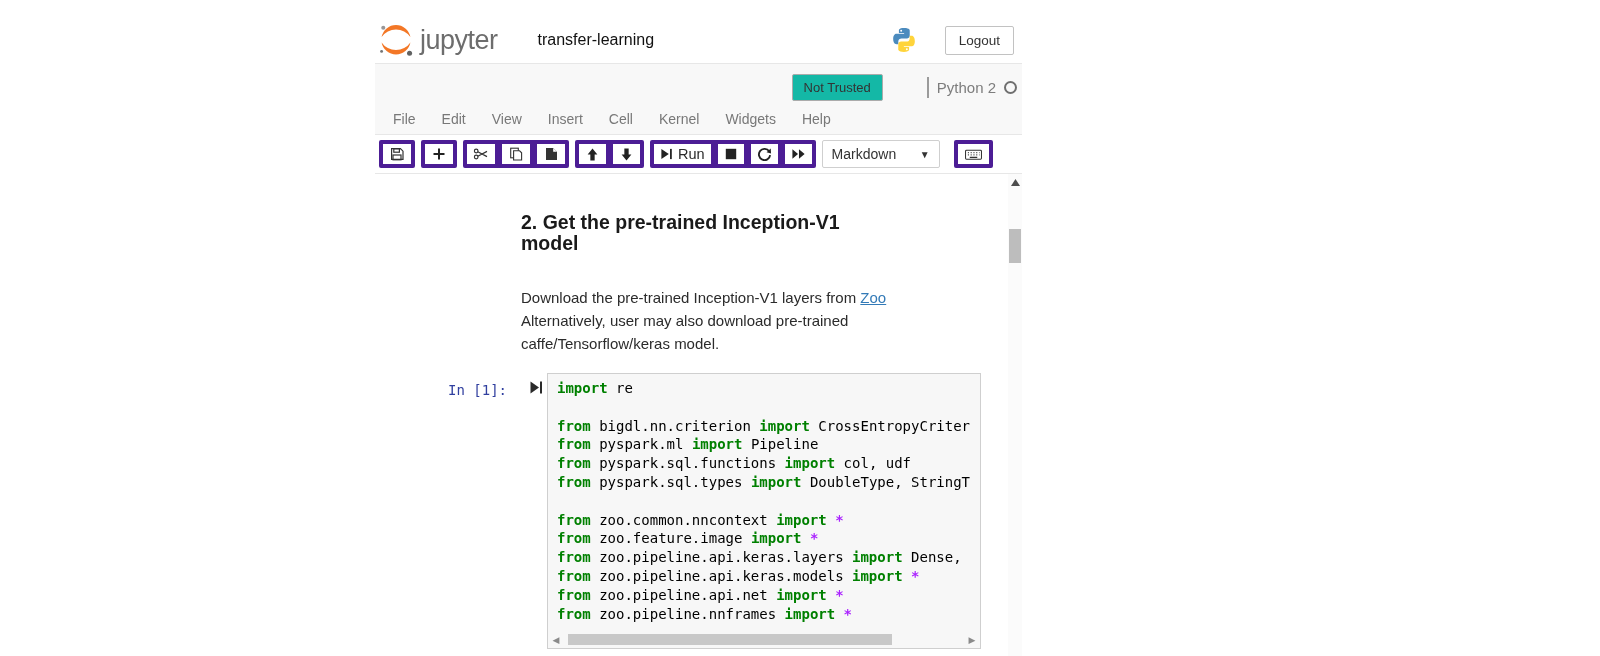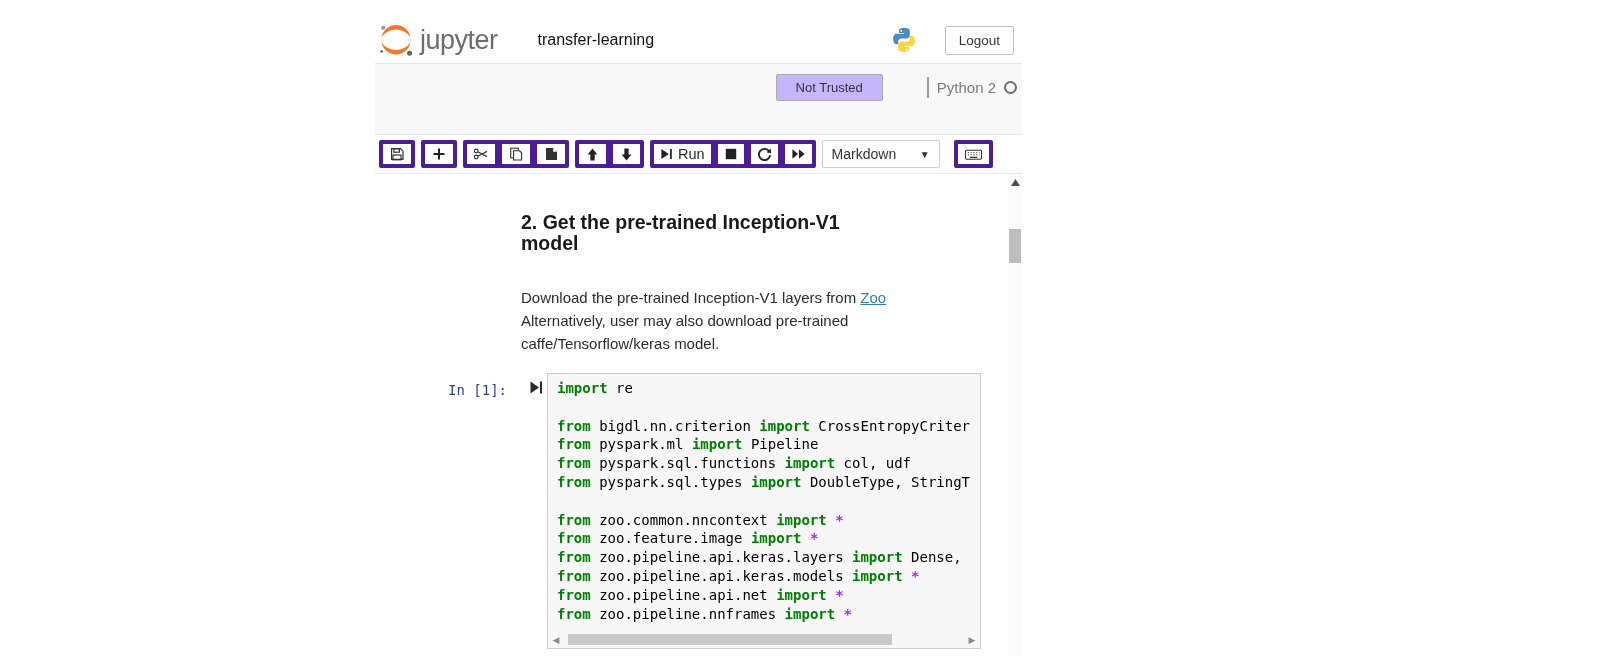--- a/index.html
+++ b/index.html
@@ -13,22 +13,22 @@
   .logo-word { font-size:27px; color:#6d6d6d; letter-spacing:-0.5px; margin-left:6px; font-weight:400; }
   .nb-title { margin-left:40px; font-size:16px; color:#111; }
   .header-spacer { flex:1; }
   .py-logo { margin-right:28px; display:flex; }
   .logout-btn { margin-right:8px; font-size:13.5px; color:#333; background:#fff;
     border:1px solid #c2c2c2; border-radius:2px; padding:6px 13px; cursor:pointer; }
 
   
   .menubar-wrap { background:#f8f8f8; border-top:1px solid #e7e7e7; border-bottom:1px solid #e7e7e7; height:72px; }
   .trust-row { display:flex; justify-content:flex-end; align-items:center; height:38px; padding-top:8px; }
-  .trust-btn { font-size:13px; color:#333; background:#c4b5fd; border:1px solid #ababab;
-    border-radius:2px; padding:5px 19px; margin-right:44px; cursor:pointer; }
+  .trust-btn { font-size:13px; color:#333; background:#14b8a6; border:1px solid #ababab;
+    border-radius:2px; padding:5px 11px; margin-right:44px; cursor:pointer; }
   .kernel-divider { width:2px; height:21px; background:#9b9b9b; margin-right:8px; }
   .kernel-name { font-size:15px; color:#7d7d7d; margin-right:8px; }
   .kernel-circle { width:13px; height:13px; border:2px solid #6f6f6f; border-radius:50%; margin-right:5px; }
   .menu-row { display:flex; align-items:center; height:33px; padding-left:5px; }
   .menu-item { font-size:14px; color:#787878; padding:6px 13px; cursor:pointer; }
 
   
   .toolbar { display:flex; align-items:center; height:39px; padding:0 0 0 4px; background:#fff;
              border-bottom:1px solid #e7e7e7; }
   .btn-group { display:flex; margin-right:6px; }
@@ -106,20 +106,30 @@
     <button class="logout-btn">Logout</button>
   </div>
 
   <div class="menubar-wrap">
     <div class="trust-row">
       <button class="trust-btn">Not Trusted</button>
       <span class="kernel-divider"></span>
       <span class="kernel-name">Python 2</span>
       <span class="kernel-circle"></span>
     </div>
+    <div class="menu-row">
+      <span class="menu-item">File</span>
+      <span class="menu-item">Edit</span>
+      <span class="menu-item">View</span>
+      <span class="menu-item">Insert</span>
+      <span class="menu-item">Cell</span>
+      <span class="menu-item">Kernel</span>
+      <span class="menu-item">Widgets</span>
+      <span class="menu-item">Help</span>
+    </div>
   </div>
 
   <div class="toolbar">
     <div class="btn-group">
       <div class="tb-btn">
         <span>
           <svg width="16" height="16" viewBox="0 0 16 16" fill="none" stroke="#333" stroke-width="1.2">
             <path d="M2.6 2.6h8.8L14 5.2v8.2H2.6z"></path>
             <rect x="4.8" y="2.8" width="5.6" height="3.4"></rect>
             <rect x="4" y="9" width="8" height="4.8"></rect>

